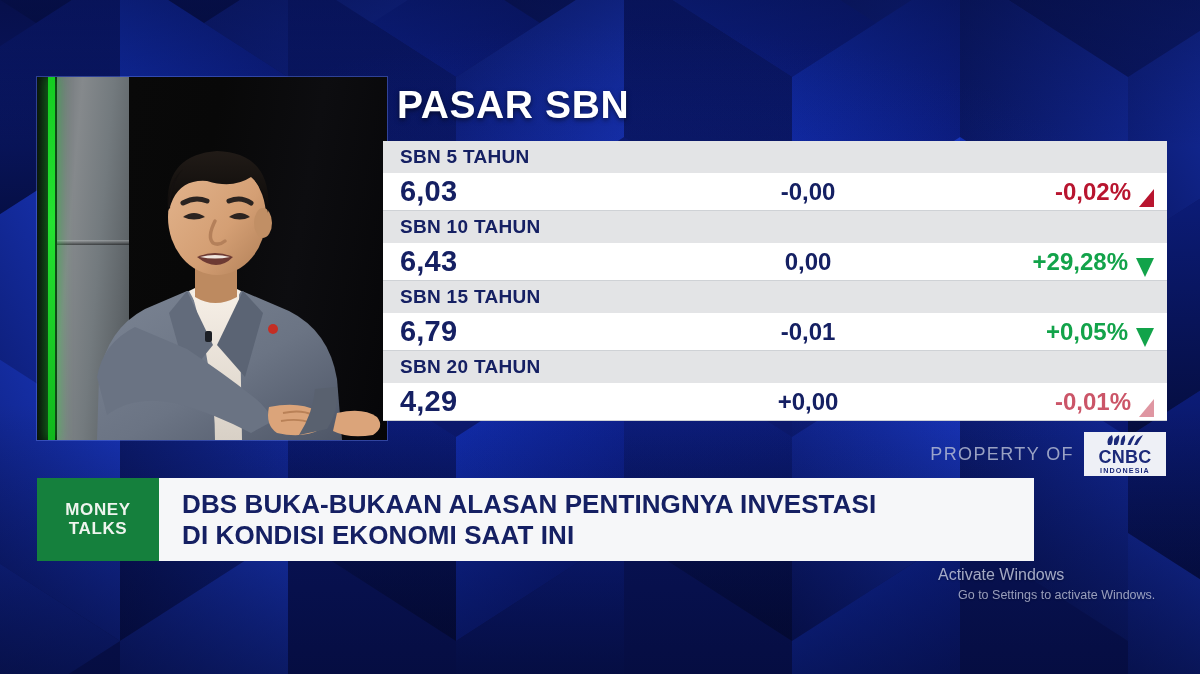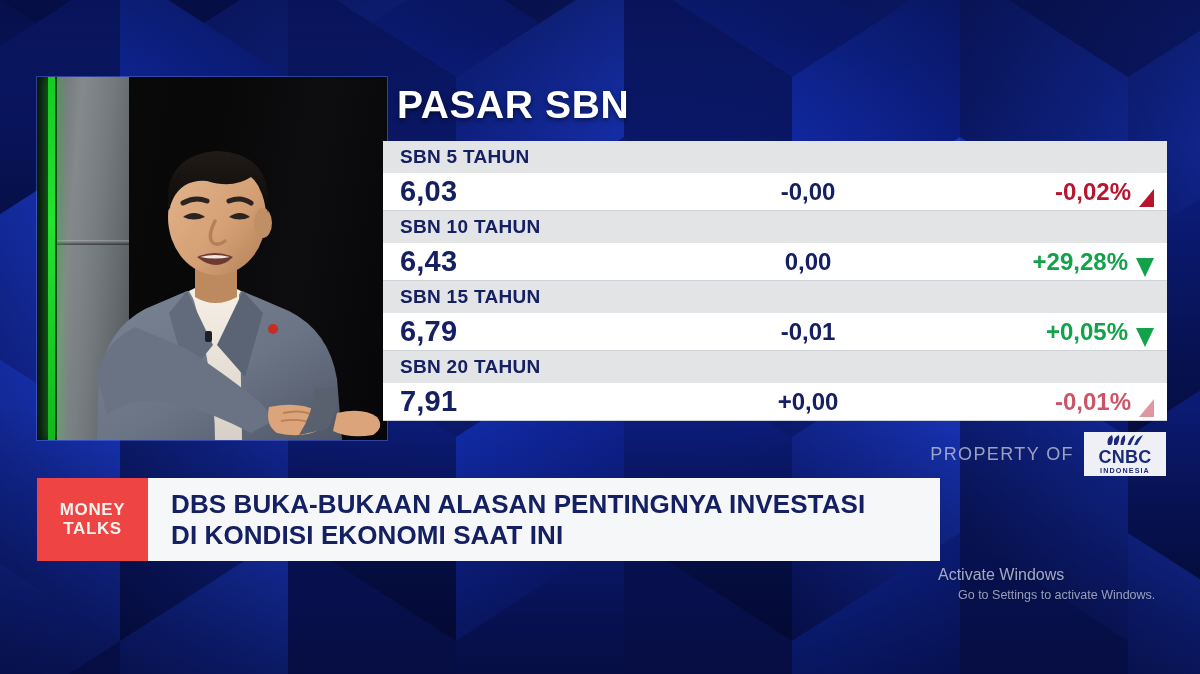--- a/index.html
+++ b/index.html
@@ -97,27 +97,27 @@
   }
   #cnbclogo .mark { width:40px; height:13px; display:block; }
   #cnbclogo .cn  { font-size:18px; font-weight:bold; color:#1c2a7a;
                    letter-spacing:.2px; line-height:1; margin-top:1px; }
   #cnbclogo .idn { font-size:7.2px; font-weight:bold; color:#1c2a7a;
                    letter-spacing:1.1px; line-height:1; margin-top:1px; }
 
   
   #ticker { position:absolute; left:37px; top:478px; display:flex; height:83px; }
   #badge {
-    width:111px; background:#ef4444; color:#eef4ee;
+    width:122px; background:#15803d; color:#eef4ee;
     display:flex; flex-direction:column; align-items:center;
     justify-content:center; line-height:1.1;
   }
   #badge .l1, #badge .l2 { font-size:17px; font-weight:bold; letter-spacing:.6px; }
   #headline {
-    width:792px; background:#f6f7f9; padding:8px 14px 8px 23px;
+    width:875px; background:#f6f7f9; padding:8px 14px 8px 23px;
     display:flex; flex-direction:column; justify-content:center;
   }
   #headline .hl {
     font-size:26px; font-weight:bold; color:#152063;
     letter-spacing:.1px; line-height:1.16; white-space:nowrap;
   }
 
   
   #winmark {
     position:absolute; left:938px; top:563px; width:240px;
@@ -306,21 +306,21 @@
       <span class="c-pct down">
         <span>+0,05%</span>
         <span class="tri down"></span>
       </span>
     </div>
 
     <div class="srow label">
       <span class="txt">SBN 20 TAHUN</span>
     </div>
     <div class="srow vals faded">
-      <span class="c-price">7,91</span>
+      <span class="c-price">4,29</span>
       <span class="c-chg">+0,00</span>
       <span class="c-pct up">
         <span>-0,01%</span>
         <span class="tri up"></span>
       </span>
     </div>
 
   </div>
 </div>
 

